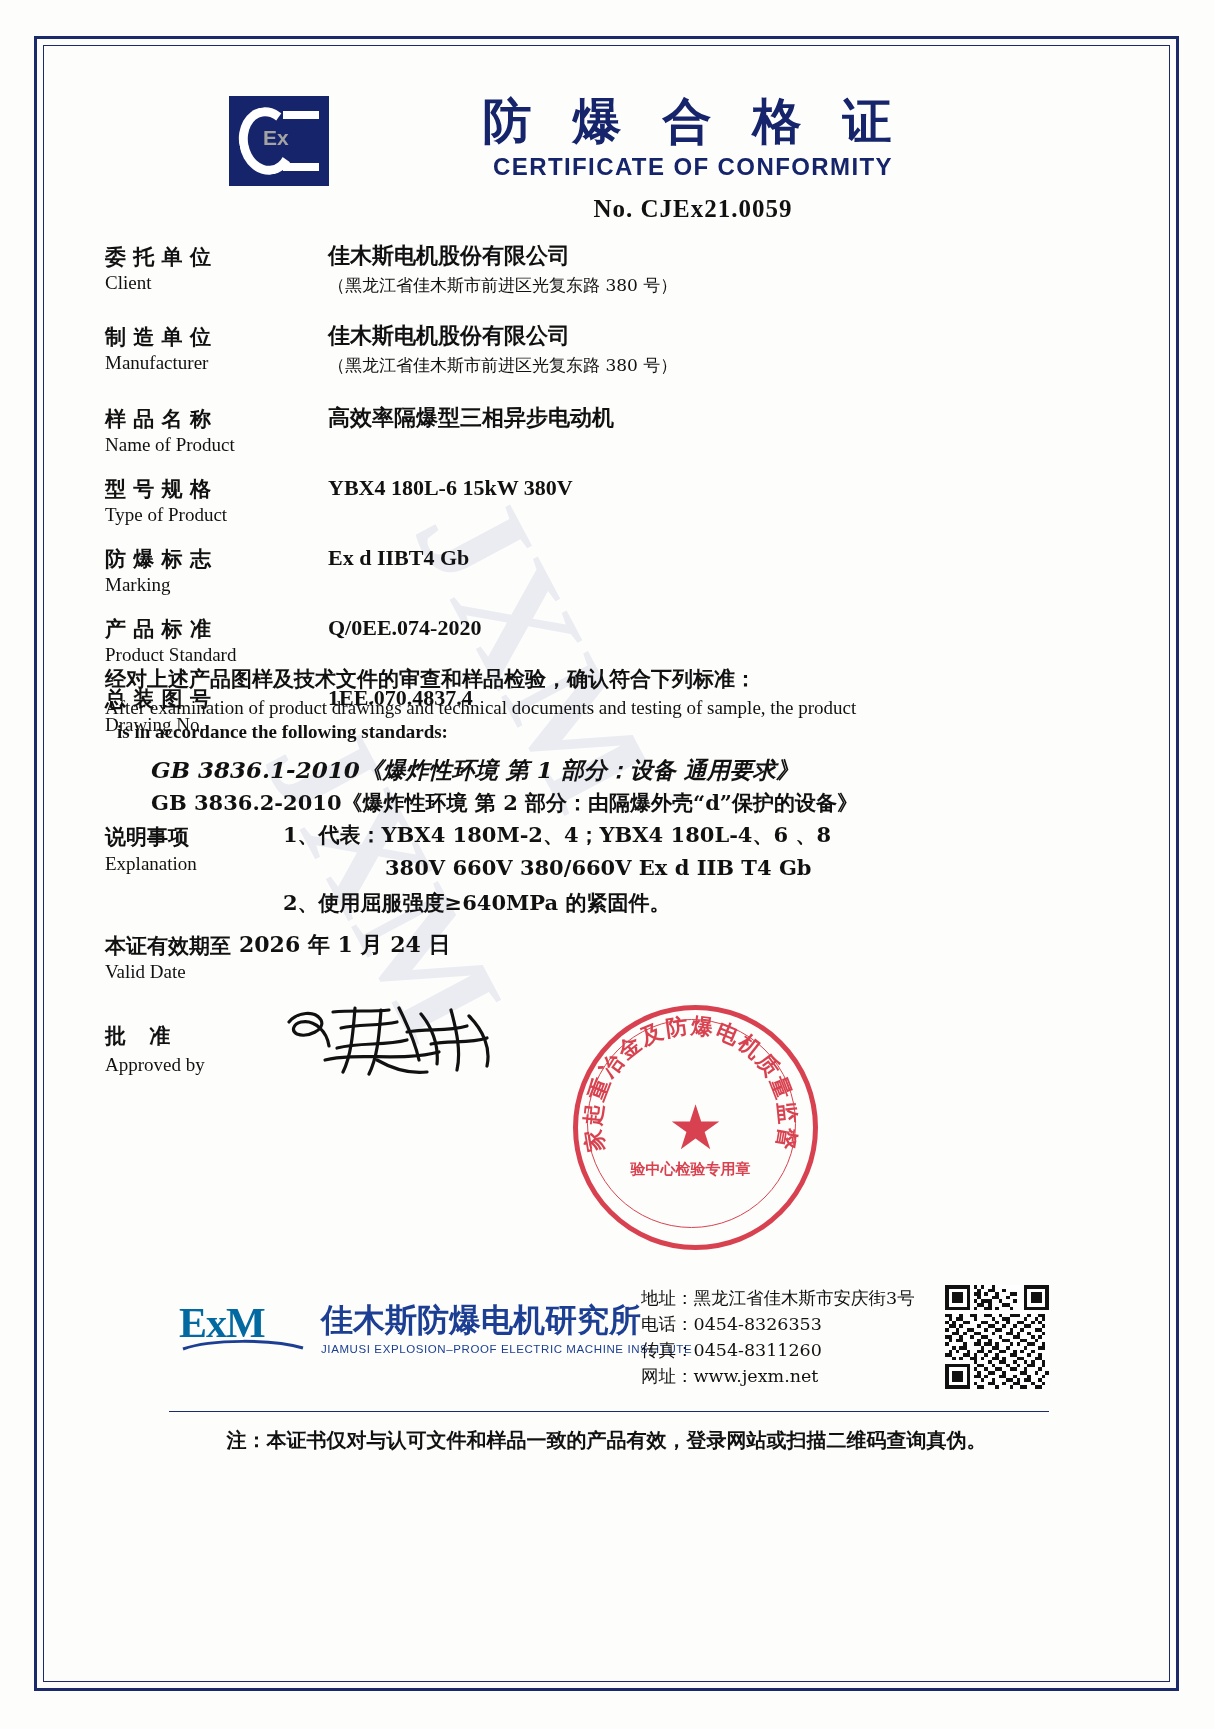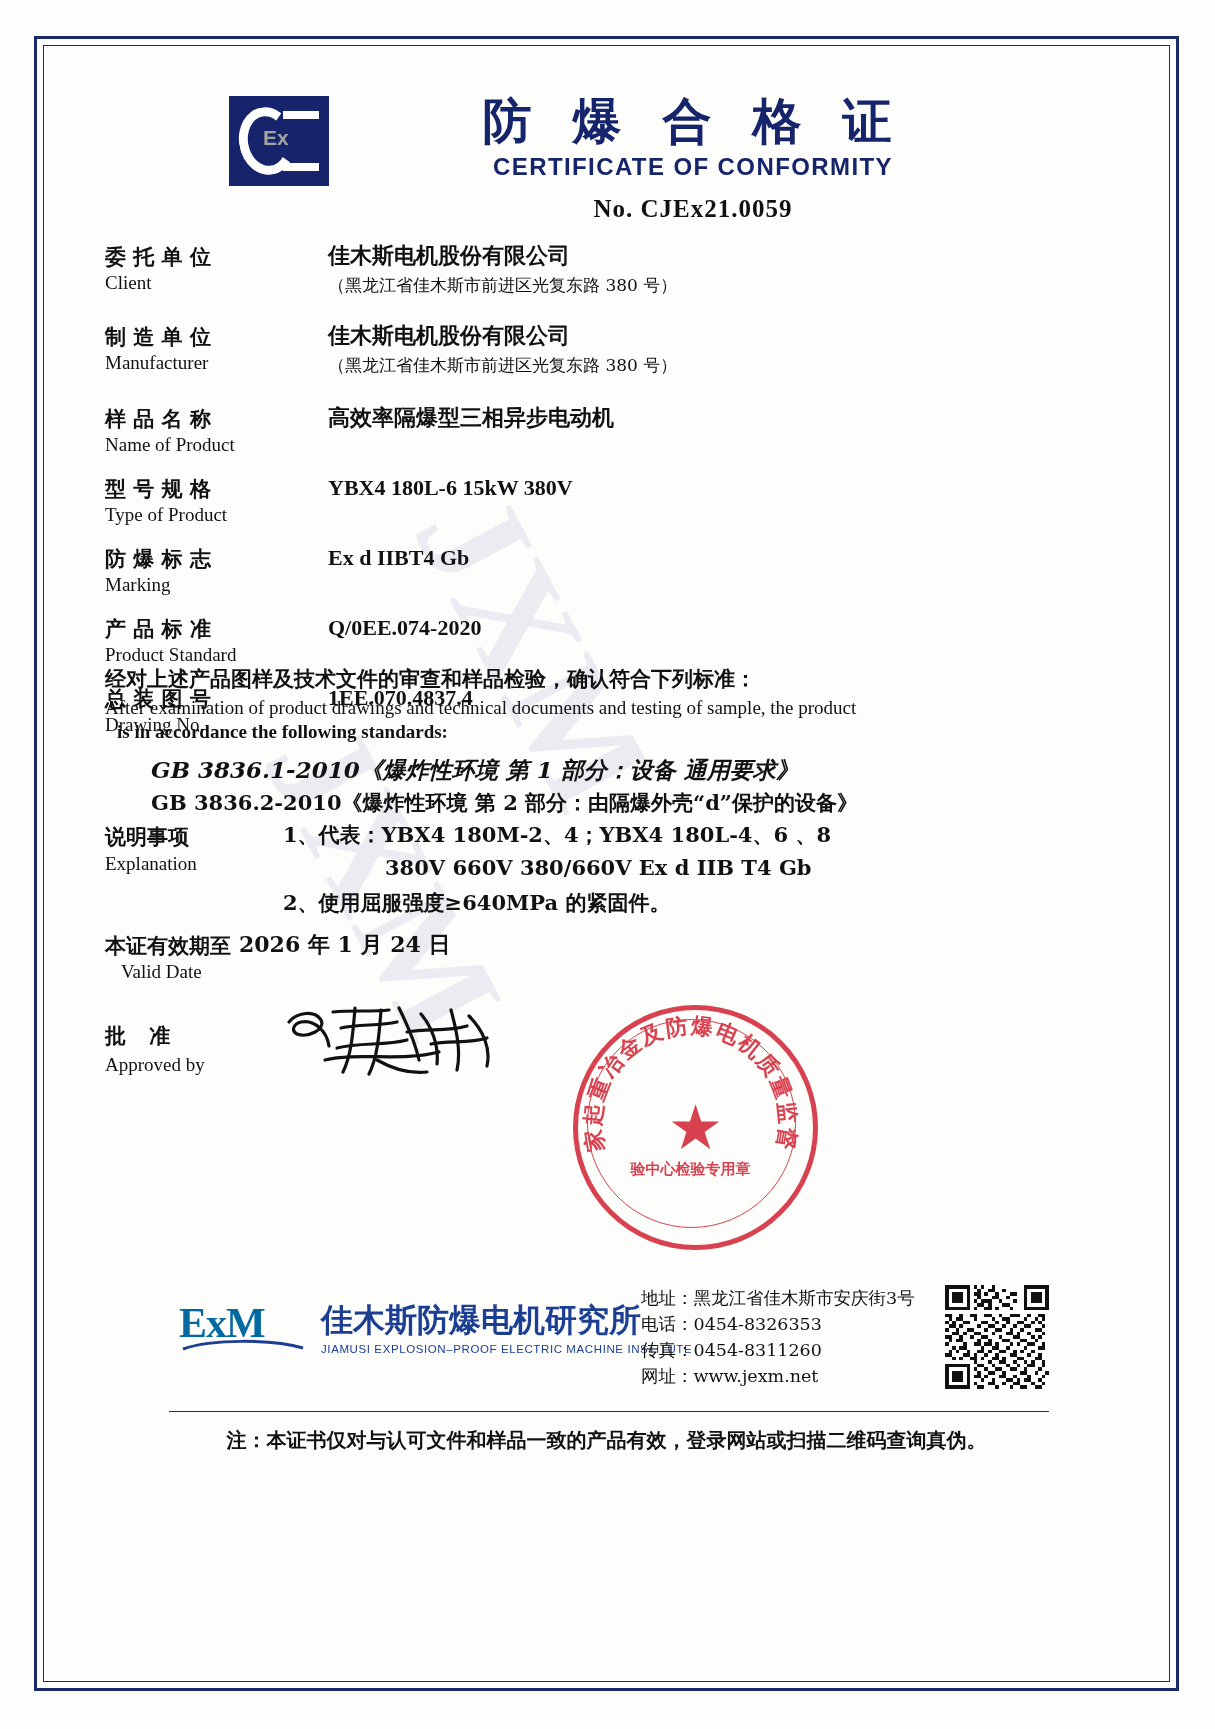--- a/index.html
+++ b/index.html
@@ -292,21 +292,21 @@
     white-space: nowrap;
   }
 
   .valid {
     position: absolute;
     left: 0; top: 885px;
     width: 1127px;
     z-index: 3;
   }
   .valid .label-cn { top: 2px; }
-  .valid .label-en { top: 31px; margin-left: 16px; }
+  .valid .label-en { top: 31px; }
   .valid-val {
     position: absolute;
     left: 196px; top: 0px;
     font-size: 22px;
     font-weight: bold;
     font-family: "DejaVu Serif", serif;
     white-space: nowrap;
   }
 
   .approve {

